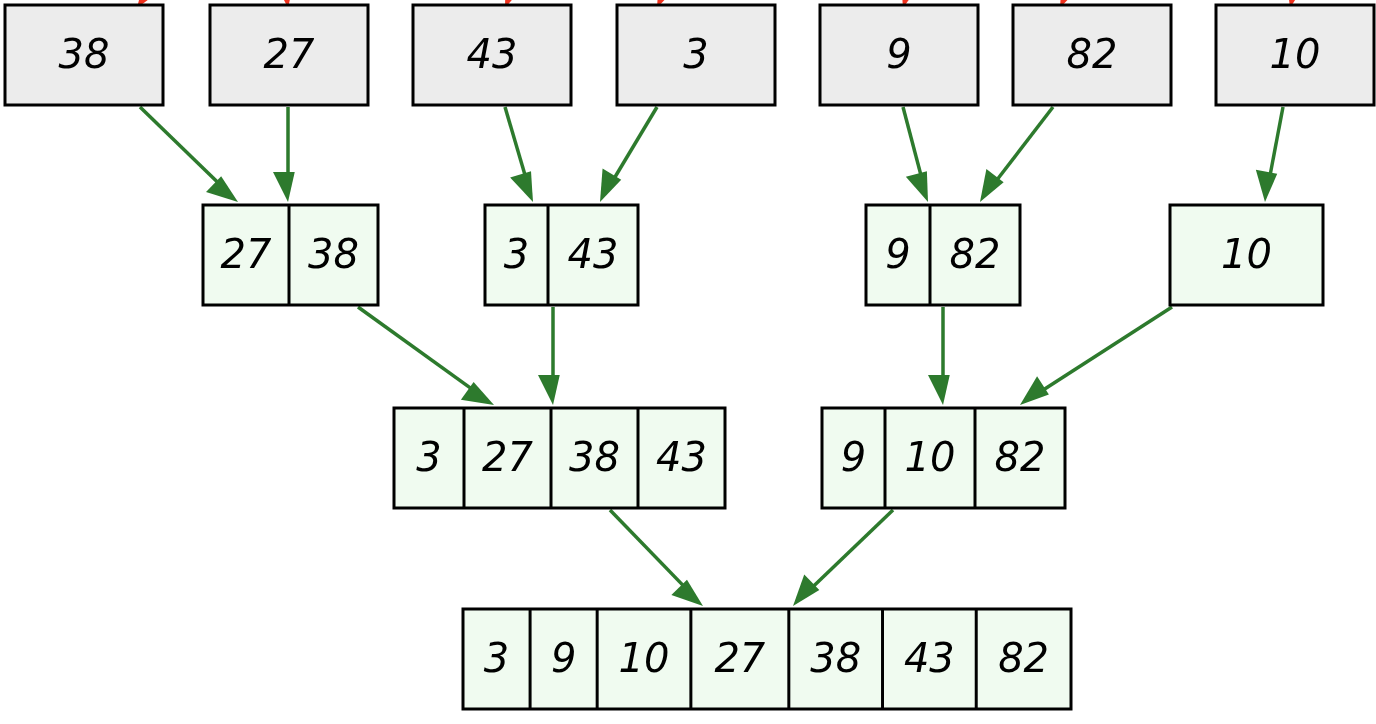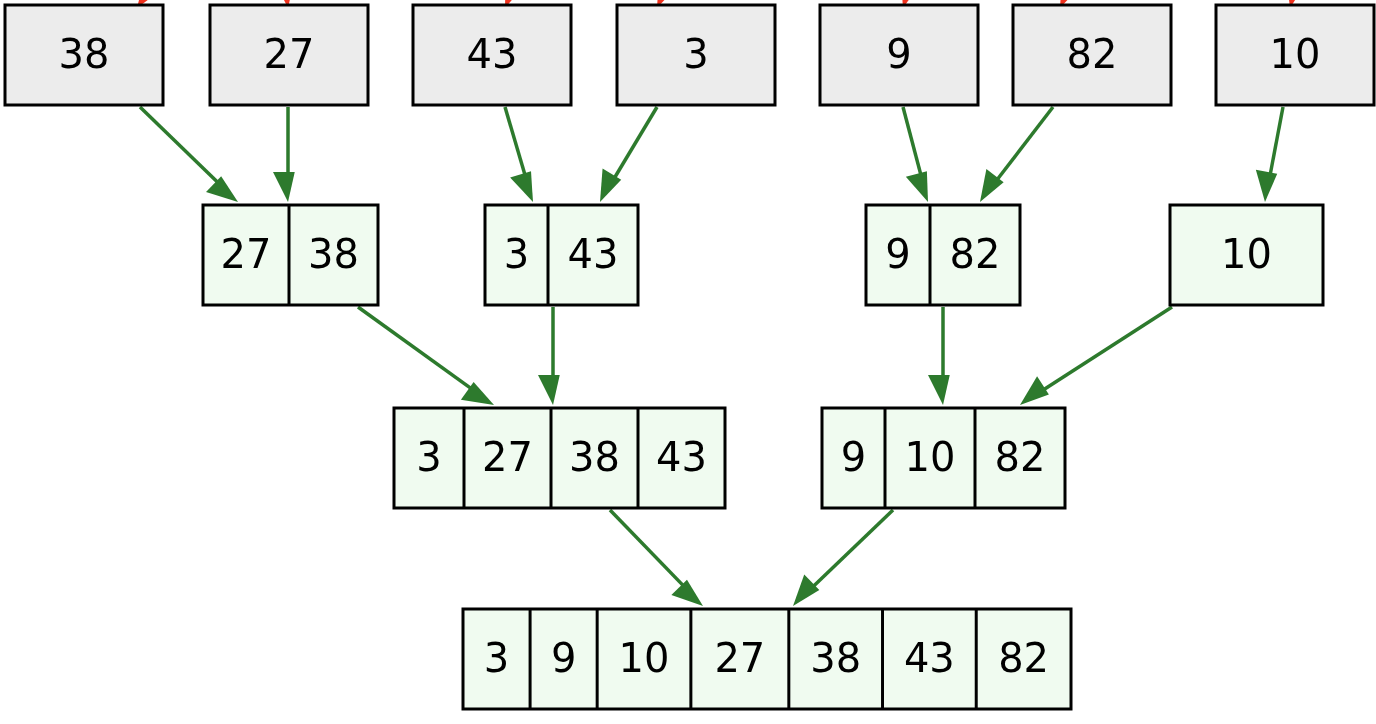--- a/index.html
+++ b/index.html
@@ -10,20 +10,21 @@
   body {
     width: 1376px;
     height: 724px;
     overflow: hidden;
     font-family: "DejaVu Sans", sans-serif;
   }
   #diagram-root {
     position: relative;
     width: 1376px;
     height: 724px;
+    font-style: italic;
   }
   svg#merge-sort-svg {
     display: block;
     width: 1376px;
     height: 724px;
   }
   .node-rect-leaf {
     fill: #ececec;
     stroke: #000000;
     stroke-width: 3;

